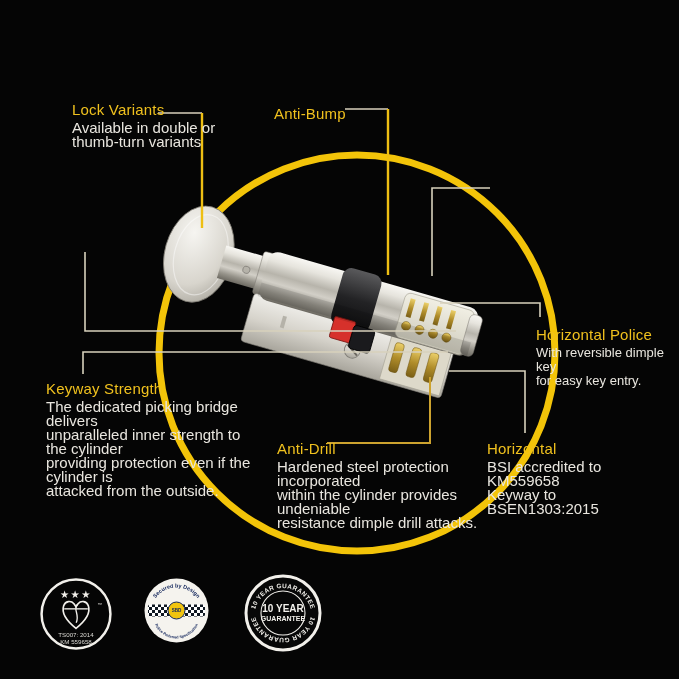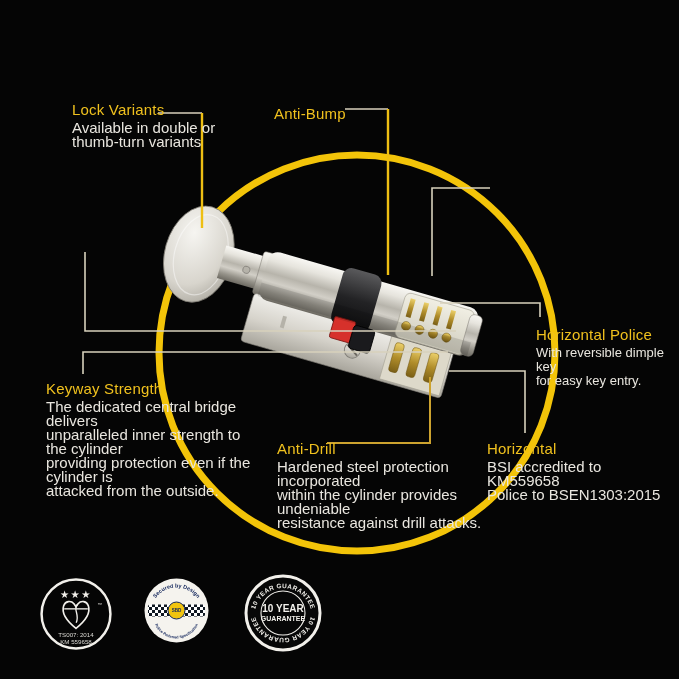--- a/index.html
+++ b/index.html
@@ -136,37 +136,37 @@
 
 
   <div class="callout c-horizontal-keyway">
     <h3>Horizontal Police</h3>
     <p>With reversible dimple key
 for easy key entry.</p>
   </div>
 
   <div class="callout c-inner-strength">
     <h3>Keyway Strength</h3>
-    <p>The dedicated central bridge delivers
+    <p>The dedicated picking bridge delivers
 unparalleled inner strength to the cylinder
 providing protection even if the cylinder is
 attacked from the outside.</p>
   </div>
 
   <div class="callout c-anti-drill">
     <h3>Anti-Drill</h3>
     <p>Hardened steel protection incorporated
 within the cylinder provides undeniable
-resistance against drill attacks.</p>
+resistance dimple drill attacks.</p>
   </div>
 
   <div class="callout c-certified">
     <h3>Horizontal</h3>
     <p class="gap">BSI accredited to KM559658</p>
-    <p class="gap">Police to BSEN1303:2015</p>
+    <p class="gap">Keyway to BSEN1303:2015</p>
   </div>
 
   <div class="badge badge-kitemark">
     <svg width="74" height="74" viewBox="0 0 72 72">
       <circle cx="36" cy="36" r="33.5" fill="none" stroke="#f2f0eb" stroke-width="2.4"></circle>
       <text x="36" y="20" text-anchor="middle" font-size="10" letter-spacing="1.5" fill="#f2f0eb" font-family="DejaVu Sans, sans-serif">★★★</text>
       <path d="M36,50 C26,42 22,34 24,28 C25.5,23.5 31,22.5 34,26 L36,29 L38,26 C41,22.5 46.5,23.5 48,28 C50,34 46,42 36,50 Z" fill="none" stroke="#f2f0eb" stroke-width="1.6"></path>
       <path d="M24.5,31 L47.5,31" stroke="#f2f0eb" stroke-width="1.3"></path>
       <path d="M37.5,26.5 C32.5,31.5 40,36 36.2,44.5" fill="none" stroke="#f2f0eb" stroke-width="1.3"></path>
       <text x="57" y="28" font-size="4.5" fill="#f2f0eb" font-family="Liberation Sans, sans-serif">™</text>

